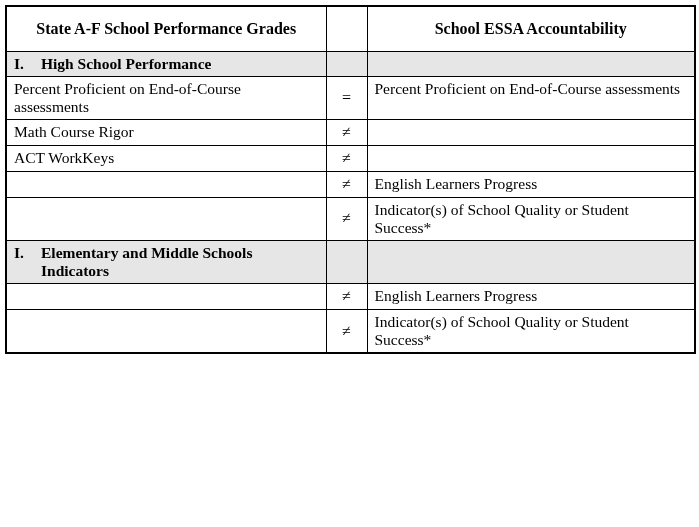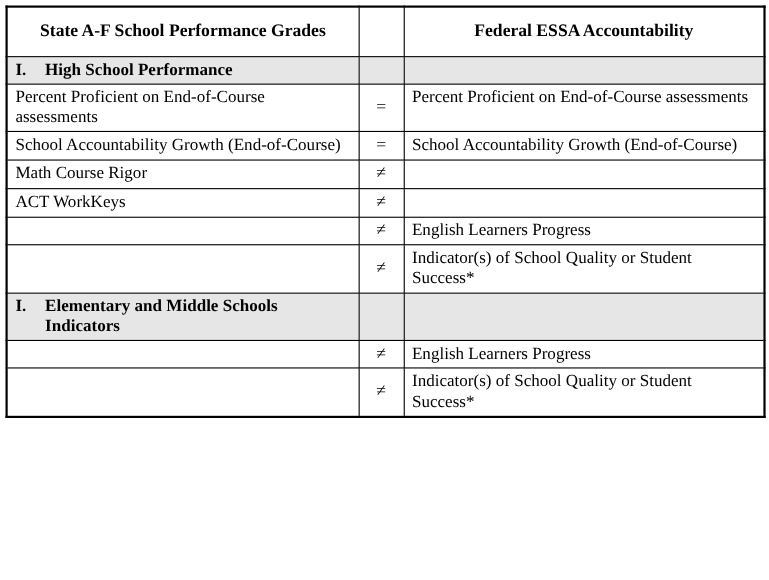--- a/index.html
+++ b/index.html
@@ -66,41 +66,36 @@
   <table class="cmp">
     <colgroup>
       <col class="c1">
       <col class="c2">
       <col class="c3">
     </colgroup>
     <tbody id="table-body">
       <tr class="header-row">
         <th>State A-F School Performance Grades</th>
         <th></th>
-        <th>Federal ESSA Accountability</th>
+        <th>School ESSA Accountability</th>
       </tr>
     <tr class="section-row">
           <td>
             <div class="sec-flex">
               <span class="sec-num">I.</span>
               <span class="sec-label">High School Performance</span>
             </div>
           </td>
           <td class="symbol-cell"></td>
           <td></td>
         </tr>
         <tr>
           <td>Percent Proficient on End-of-Course assessments</td>
           <td class="symbol-cell">=</td>
           <td>Percent Proficient on End-of-Course assessments</td>
-        </tr>
-        <tr>
-          <td>School Accountability Growth (End-of-Course)</td>
-          <td class="symbol-cell">=</td>
-          <td>School Accountability Growth (End-of-Course)</td>
         </tr>
         <tr>
           <td>Math Course Rigor</td>
           <td class="symbol-cell">≠</td>
           <td></td>
         </tr>
         <tr>
           <td>ACT WorkKeys</td>
           <td class="symbol-cell">≠</td>
           <td></td>

